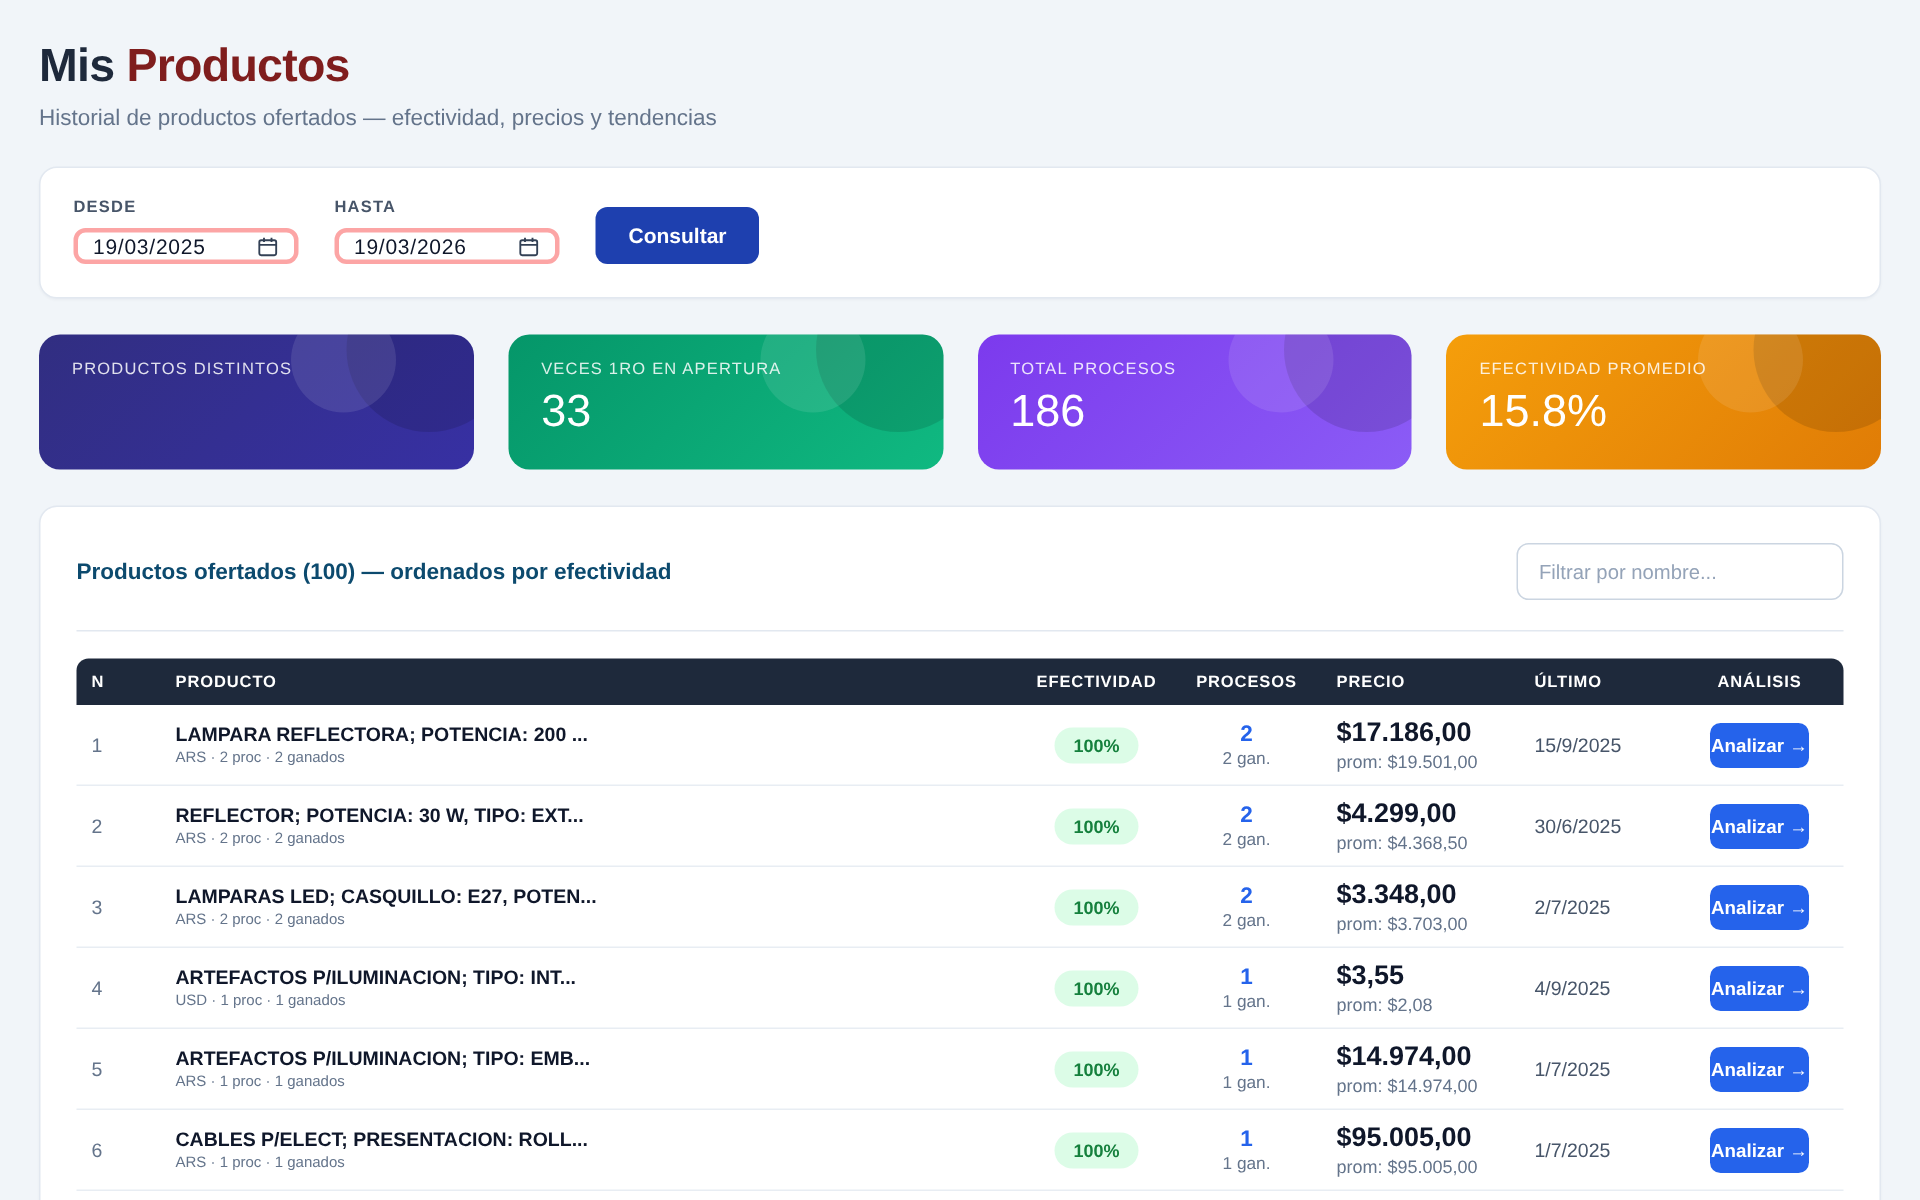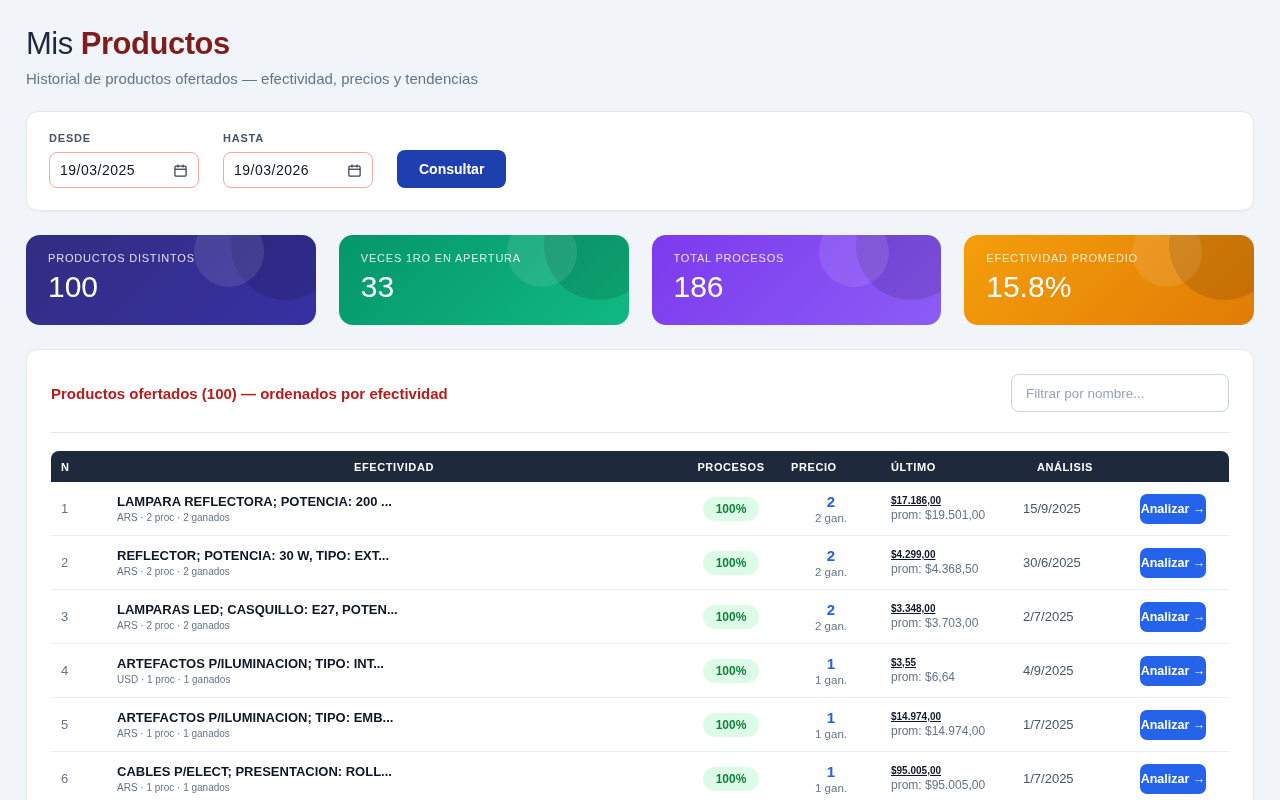--- a/index.html
+++ b/index.html
@@ -5,34 +5,34 @@
   * { margin:0; padding:0; box-sizing:border-box; }
   html,body { width:1280px; height:800px; overflow:hidden; }
   body {
     font-family:"Liberation Sans","DejaVu Sans",sans-serif;
     background:#f1f5f9;
     color:#0f172a;
     padding:24px 26px;
   }
   
   .page-title { font-size:31px; letter-spacing:-0.5px; margin-top:2px; }
-  .page-title .light { font-weight:400; color:#1e293b; }
+  .page-title .light { font-weight:700; color:#1e293b; }
   .page-title .bold  { font-weight:800; color:#7f1d1d; }
   .page-subtitle { margin-top:8px; font-size:15px; color:#64748b; }
 
   
   .card {
     background:#fff; border:1px solid #e2e8f0; border-radius:12px;
     box-shadow:0 1px 2px rgba(15,23,42,0.04);
   }
   .filter-card { margin-top:24px; padding:20px 22px 22px; display:flex; gap:24px; align-items:flex-end; }
   .field { display:flex; flex-direction:column; gap:8px; }
   .field-label { font-size:11px; font-weight:700; letter-spacing:0.8px; color:#475569; }
   .date-input {
-    width:150px; height:36px; border:1px solid #fca5a5; border-radius:8px;
+    width:150px; height:24px; border:3px solid #fca5a5; border-radius:8px;
     display:flex; align-items:center; padding:0 10px; gap:8px; background:#fff;
   }
   .date-input input {
     border:none; outline:none; width:100%; font-size:14px; color:#0f172a;
     font-family:inherit; letter-spacing:0.5px;
   }
   .date-input svg { flex:none; }
   .btn-consultar {
     height:38px; padding:0 22px; border:none; border-radius:8px;
     background:#1e40af; color:#fff; font-size:14px; font-weight:600;
@@ -55,21 +55,21 @@
   }
   .stat-label {
     font-size:11px; font-weight:400; letter-spacing:0.8px;
     color:rgba(255,255,255,0.85); position:relative; z-index:1;
   }
   .stat-value { margin-top:6px; font-size:30px; font-weight:500; position:relative; z-index:1; }
 
   
   .table-card { margin-top:24px; padding:24px 24px 0; height:999px; }
   .table-top { display:flex; align-items:center; justify-content:space-between; padding-bottom:20px; border-bottom:1px solid #e2e8f0; }
-  .table-title { font-size:15px; font-weight:700; color:#b91c1c; }
+  .table-title { font-size:15px; font-weight:700; color:#0c4a6e; }
   .name-filter {
     width:218px; height:38px; border:1px solid #cbd5e1; border-radius:8px;
     padding:0 14px; font-size:13.5px; font-family:inherit; color:#0f172a; outline:none;
   }
   .name-filter::placeholder { color:#94a3b8; }
 
   .grid-row {
     display:grid;
     grid-template-columns:56px 1fr 100px 100px 132px 104px 112px;
     align-items:center;
@@ -87,21 +87,21 @@
     font-size:13px; font-weight:700; color:#0f172a; white-space:nowrap;
     overflow:hidden; text-overflow:ellipsis;
   }
   .prod-meta { margin-top:3px; font-size:10px; color:#64748b; }
   .badge-efec {
     display:inline-block; background:#dcfce7; color:#15803d;
     font-size:12px; font-weight:700; padding:5px 13px; border-radius:999px;
   }
   .proc-num { font-size:15px; font-weight:700; color:#2563eb; }
   .proc-sub { margin-top:2px; font-size:11.5px; color:#64748b; }
-  .price-main { font-size:10px; font-weight:700; color:#0f172a;text-decoration:underline; }
+  .price-main { font-size:18px; font-weight:700; color:#0f172a; }
   .price-prom { margin-top:2px; font-size:12px; color:#64748b; }
   .cell-ultimo { font-size:13px; color:#475569; }
   .btn-analizar {
     display:block; margin:0 auto; border:none; border-radius:7px;
     background:#2563eb; color:#fff; font-size:12.5px; font-weight:600;
     font-family:inherit; padding:8px 1px; cursor:pointer; white-space:nowrap;
   }
 </style>
 </head>
 <body>
@@ -137,21 +137,20 @@
       </svg>
     </div>
   </div>
   <button class="btn-consultar">Consultar</button>
 </div>
 
 <div class="stats-row">
 
     <div class="stat-card" style="background: linear-gradient(135deg, rgb(49, 46, 129), rgb(55, 48, 163));">
       <div class="stat-label">PRODUCTOS DISTINTOS</div>
-      <div class="stat-value">100</div>
     </div>
 
     <div class="stat-card" style="background: linear-gradient(135deg, rgb(5, 150, 105), rgb(16, 185, 129));">
       <div class="stat-label">VECES 1RO EN APERTURA</div>
       <div class="stat-value">33</div>
     </div>
 
     <div class="stat-card" style="background: linear-gradient(135deg, rgb(124, 58, 237), rgb(139, 92, 246));">
       <div class="stat-label">TOTAL PROCESOS</div>
       <div class="stat-value">186</div>
@@ -165,20 +164,21 @@
 </div>
 
 <div class="card table-card">
   <div class="table-top">
     <div class="table-title">Productos ofertados (100) — ordenados por efectividad</div>
     <input class="name-filter" type="text" placeholder="Filtrar por nombre..." style="">
   </div>
 
   <div class="grid-row thead">
     <div class="c">N</div>
+    <div class="c">PRODUCTO</div>
     <div class="c c-center">EFECTIVIDAD</div>
     <div class="c c-center">PROCESOS</div>
     <div class="c">PRECIO</div>
     <div class="c">ÚLTIMO</div>
     <div class="c c-center">ANÁLISIS</div>
   </div>
 
   <div class="tbody">
 
       <div class="grid-row">
@@ -258,21 +258,21 @@
         </div>
         <div class="cell c-center">
           <span class="badge-efec">100%</span>
         </div>
         <div class="cell c-center">
           <div class="proc-num">1</div>
           <div class="proc-sub">1 gan.</div>
         </div>
         <div class="cell">
           <div class="price-main">$3,55</div>
-          <div class="price-prom">prom: $6,64</div>
+          <div class="price-prom">prom: $2,08</div>
         </div>
         <div class="cell cell-ultimo">4/9/2025</div>
         <div class="cell">
           <button class="btn-analizar">Analizar →</button>
         </div>
       </div>
 
       <div class="grid-row">
         <div class="cell cell-n">5</div>
         <div class="cell">

